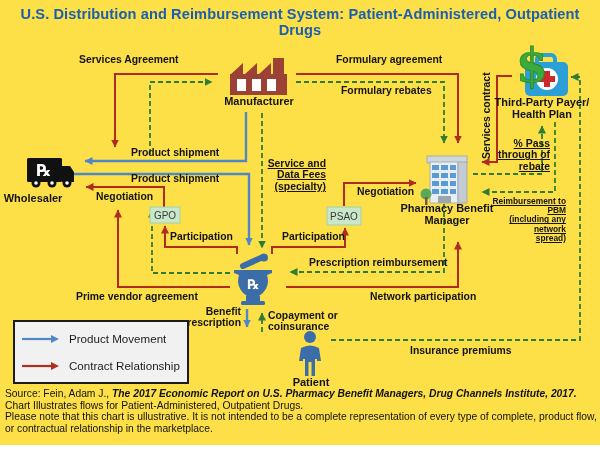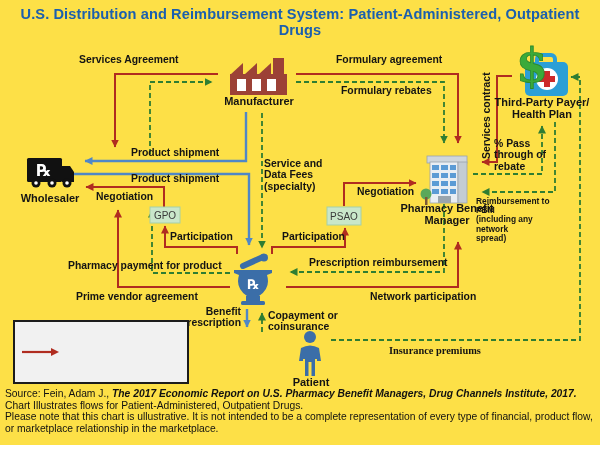--- a/index.html
+++ b/index.html
@@ -3,21 +3,21 @@
 <meta charset="utf-8">
 <style>
   html,body{margin:0;padding:0;background:#fff;}
   #stage{position:relative;width:600px;height:445px;background:#fde047;overflow:hidden;
          font-family:"Liberation Sans", sans-serif;color:#111;}
   #diagram-svg{position:absolute;left:0;top:0;}
   .title{position:absolute;top:6px;left:0;width:600px;text-align:center;
          font-size:14.6px;font-weight:bold;color:#1b5fae;letter-spacing:.1px;}
   .lbl{position:absolute;font-size:10.4px;font-weight:bold;color:#141414;
        white-space:pre-line;line-height:1.1;}
-  .ctr{text-align:left;}
+  .ctr{text-align:right;text-decoration:underline;}
   .rgt{text-align:right;}
   .small{font-size:8.4px;}
   .entity{position:absolute;font-size:11px;font-weight:bold;color:#141414;
           white-space:pre-line;line-height:1.12;text-align:center;}
   .rot{transform:rotate(-90deg);transform-origin:center center;}
   #legend{position:absolute;left:13px;top:320px;width:160px;height:54px;
           background:#f1f1f1;border:2px solid #1c1c1c;display:flex;
           flex-direction:column;justify-content:space-around;padding:3px 6px;}
   .leg-row{display:flex;align-items:center;gap:8px;}
   .leg-row span{font-size:11.6px;color:#1c1c1c;font-weight:normal;}
@@ -145,21 +145,21 @@
       <path d="M5,17 Q14,12 23,17 L25,30 L21,30 L21,28 L19,28 L19,45 L15.5,45 L15.5,31 L12.5,31 L12.5,45 L9,45 L9,28 L7,28 L7,30 L3,30 Z" fill="#3b6ea8"></path>
     </g>
 
     <rect x="150" y="207" width="30" height="16" fill="#c9e7ca" stroke="#a5cfa7"></rect>
     <text x="165" y="219" text-anchor="middle" font-size="10" fill="#3a3a3a" font-family="Liberation Sans, sans-serif">GPO</text>
     <rect x="327" y="207" width="34" height="18" fill="#c9e7ca" stroke="#a5cfa7"></rect>
     <text x="344" y="220" text-anchor="middle" font-size="10" fill="#3a3a3a" font-family="Liberation Sans, sans-serif">PSAO</text>
   </svg>
 
   <div class="entity" style="left:219px;top:95px;width:80px;">Manufacturer</div>
-  <div class="entity" style="left:17px;top:192px;width:66px;">Wholesaler</div>
+  <div class="entity" style="left:0;top:192px;width:66px;">Wholesaler</div>
   <div class="entity" style="left:399px;top:202px;width:96px;">Pharmacy Benefit
 Manager</div>
   <div class="entity" style="left:492px;top:96px;width:100px;">Third-Party Payer/
 Health Plan</div>
   <div class="entity" style="left:286px;top:364px;width:50px;margin-top:12px;">Patient</div>
 
   <div class="lbl" style="left:79px;top:54px;">Services Agreement</div>
   <div class="lbl" style="left:336px;top:54px;">Formulary agreement</div>
   <div class="lbl" style="left:341px;top:85px;">Formulary rebates</div>
   <div class="lbl" style="left:131px;top:147px;">Product shipment</div>
@@ -171,37 +171,44 @@
   <div class="lbl" style="left:170px;top:231px;">Participation</div>
   <div class="lbl" style="left:282px;top:231px;">Participation</div>
   <div class="lbl" style="left:357px;top:186px;">Negotiation</div>
   <div class="lbl rot" style="left:441px;top:110px;width:92px;text-align:center;">Services contract</div>
   <div class="lbl ctr" style="left:494px;top:138px;width:56px;">% Pass
 through of
 rebate</div>
   <div class="lbl ctr small" style="left:476px;top:197px;width:90px;">Reimbursement to PBM
 (including any network
 spread)</div>
-  <div class="lbl" style="left:68px;top:260px;">Pharmacy payment for product</div>
   <div class="lbl" style="left:76px;top:291px;">Prime vendor agreement</div>
   <div class="lbl" style="left:309px;top:257px;">Prescription reimbursement</div>
   <div class="lbl" style="left:327px;top:291px;padding-left:43px;">Network participation</div>
   <div class="lbl rgt" style="left:181px;top:306px;width:60px;">Benefit
 prescription</div>
   <div class="lbl" style="left:268px;top:310px;">Copayment or
 coinsurance</div>
-  <div class="lbl" style="left:389px;top:345px;font-family:Liberation Serif, serif;">Insurance premiums</div>
+  <div class="lbl" style="left:410px;top:345px;">Insurance premiums</div>
 
   <div id="legend">
+    <div class="leg-row">
+      <svg width="40" height="10">
+        <line x1="1" y1="5" x2="30" y2="5" stroke="#4f87c7" stroke-width="2.2"></line>
+        <polygon points="30,1 38,5 30,9" fill="#4f87c7"></polygon>
+      </svg>
+      <span>Product Movement</span>
+    </div>
     <div class="leg-row">
       <svg width="40" height="10">
         <line x1="1" y1="5" x2="30" y2="5" stroke="#b02c20" stroke-width="2.2"></line>
         <polygon points="30,1 38,5 30,9" fill="#b02c20"></polygon>
       </svg>
+      <span>Contract Relationship</span>
     </div>
   </div>
 
   <div id="footnotes">
     <span>Source: Fein, Adam J., </span><span class="cit">The 2017 Economic Report on U.S. Pharmacy Benefit Managers, Drug Channels Institute, 2017.</span><span> Chart Illustrates flows for </span><span class="emph">Patient-Administered, Outpatient Drugs.</span>
-    <div>Please note that this chart is ullustrative. It is not intended to be a complete representation of every type of financial, product flow, or marketplace relationship in the marketplace.</div>
+    <div>Please note that this chart is ullustrative. It is not intended to be a complete representation of every type of complete, product flow, or contractual relationship in the marketplace.</div>
   </div>
 
 </div>
 
 </body></html>

